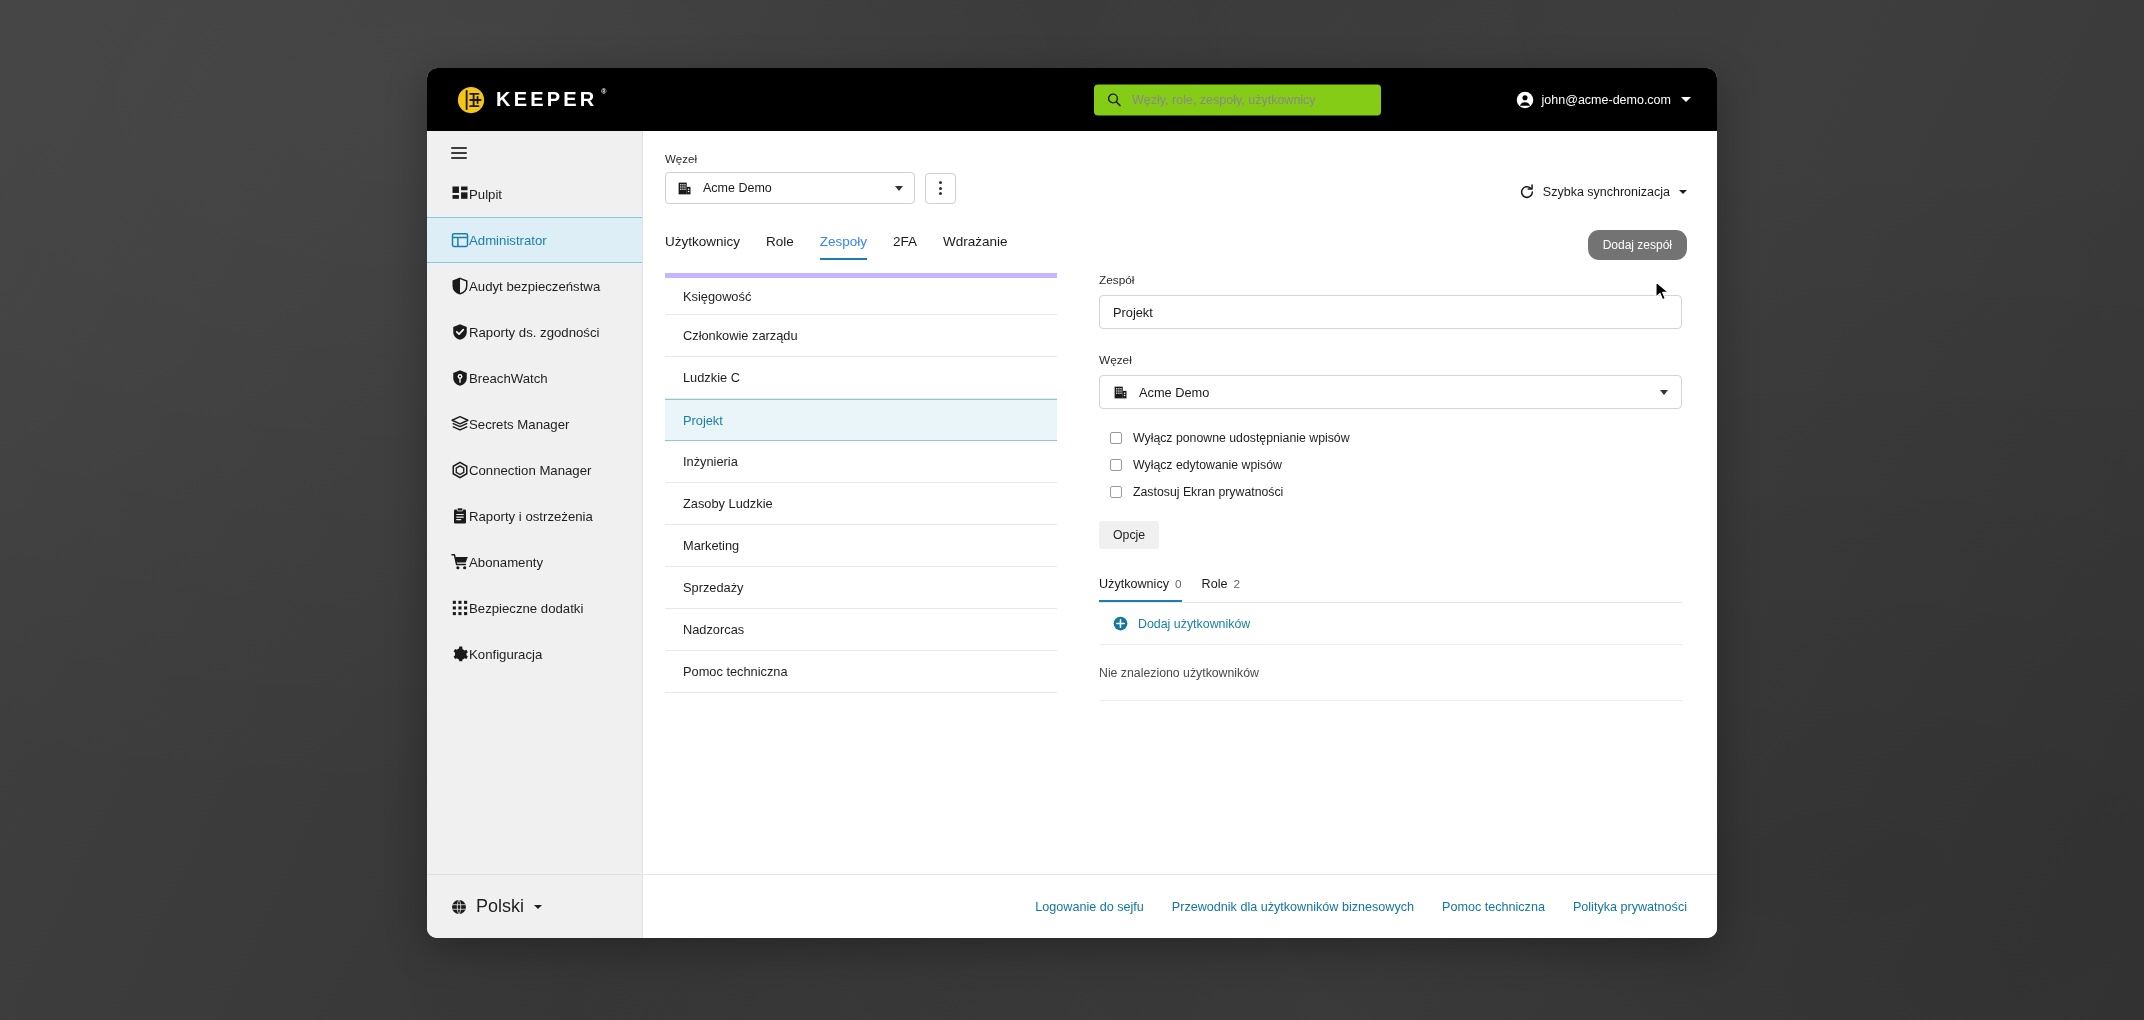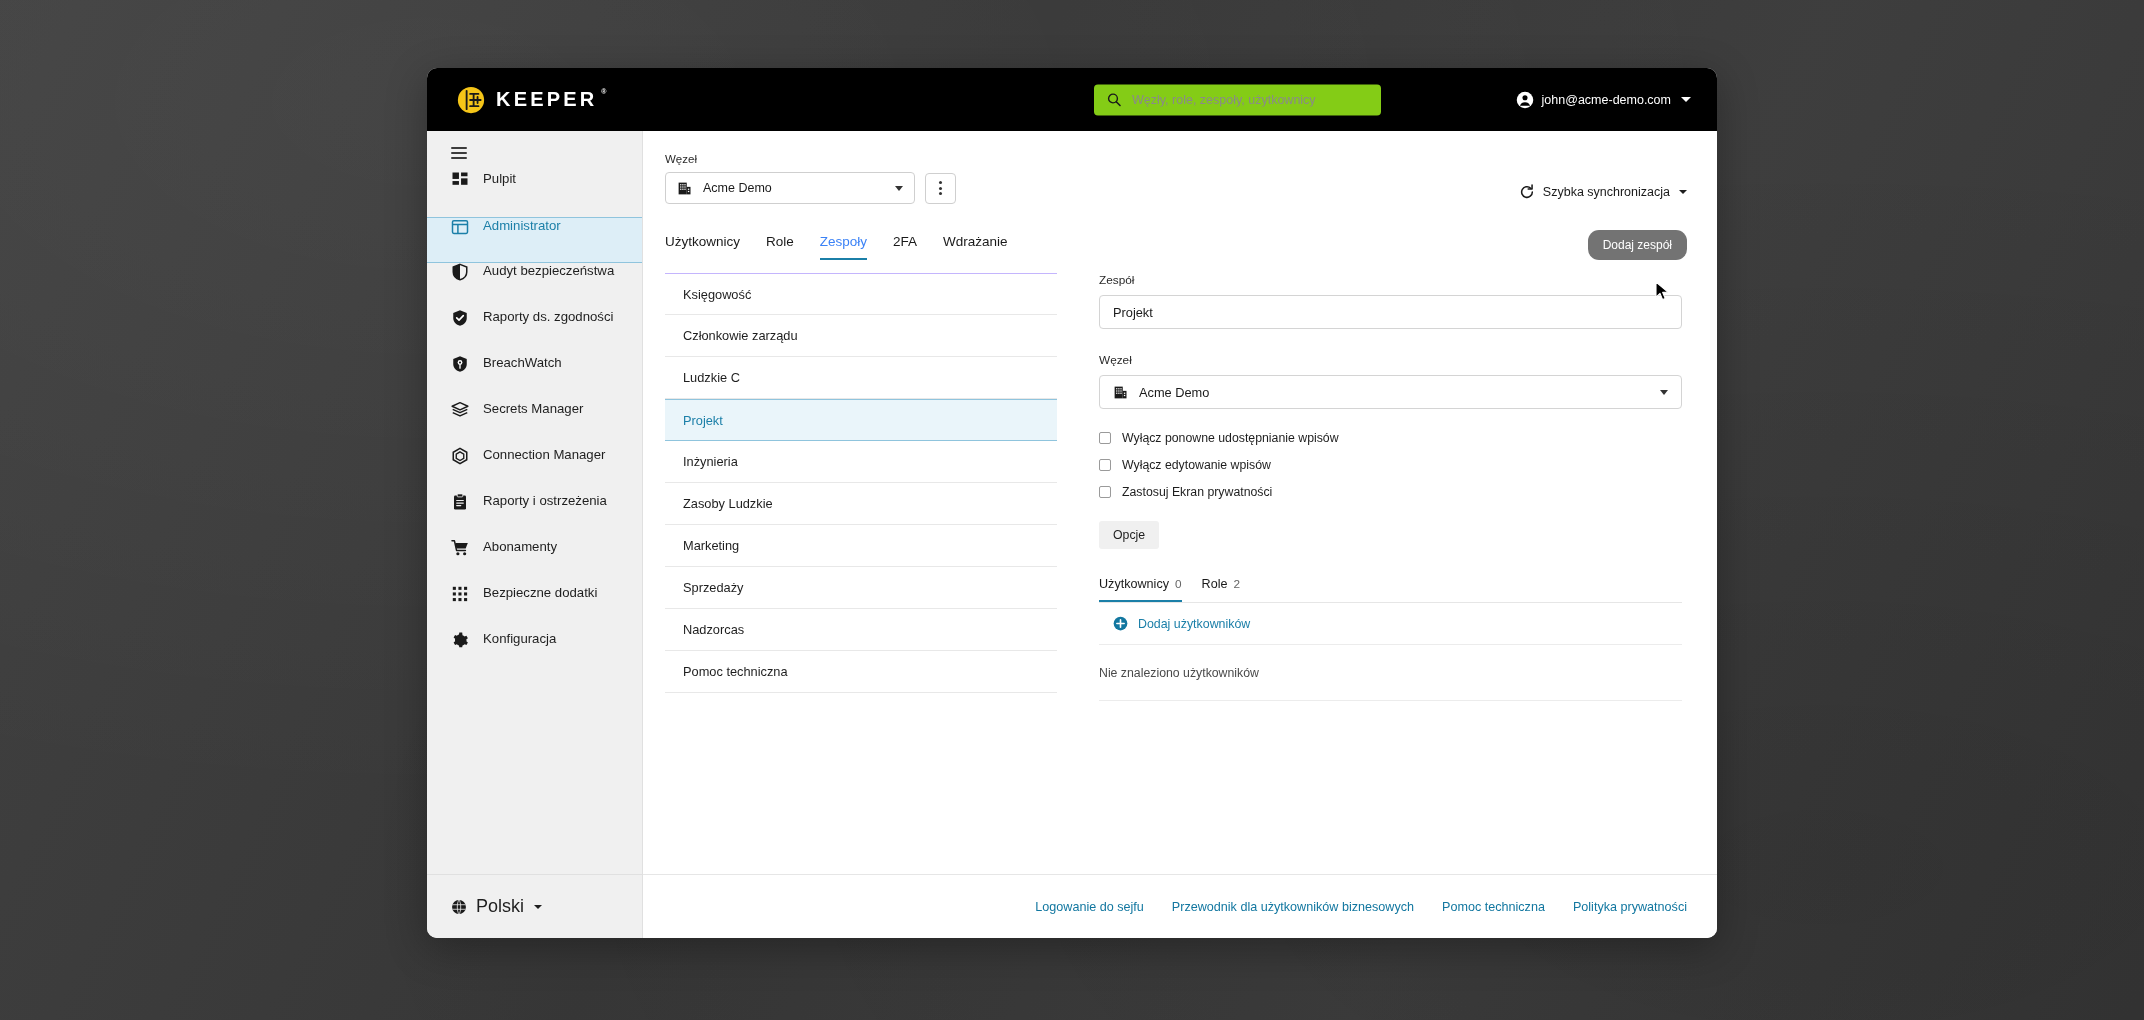--- a/index.html
+++ b/index.html
@@ -83,21 +83,21 @@
     width: 216px; flex-shrink: 0;
     background: #f0f0f0;
     border-right: 1px solid #e0e0e0;
     display: flex; flex-direction: column;
   }
   .hamburger { padding: 16px 0 12px 24px; }
   .hamburger .bar { width: 16px; height: 2px; background: #3c3c3c; margin-bottom: 3px; border-radius: 1px; }
 
   .nav { flex: 1; }
   .nav-item {
-    display: flex; gap: 14px;
+    display: flex; align-items: center; 
     height: 46px; padding-left: 24px;
     font-size: 13.2px; color: #1e1e1e;
     cursor: pointer;
   }
   .nav-item .ico { width: 18px; height: 18px; flex-shrink: 0; display: block; }
   .nav-item.active {
     background: #ddeef7;
     border-top: 1px solid #8fc4dd;
     border-bottom: 1px solid #8fc4dd;
     color: #1b7fa8;
@@ -168,21 +168,21 @@
   .content-row { flex: 1; display: flex; min-height: 0; }
 
   
   .team-list { width: 414px; flex-shrink: 0; padding: 13px 0 0 22px; }
   .team-item {
     height: 42px; display: flex; align-items: center;
     padding-left: 18px; font-size: 12.8px; color: #1e1e1e;
     border-bottom: 1px solid #e8e8e8;
     cursor: pointer;
   }
-  .team-item:first-child { border-top: 1px solid #c4b5fd; }
+  .team-item:first-child { border-top: 5px solid #c4b5fd; }
   .team-item.selected {
     background: #eaf5fa; color: #1b7fa8;
     border-top: 1px solid #8fc4dd; border-bottom: 1px solid #8fc4dd;
   }
 
   
   .detail { flex: 1; padding: 13px 35px 0 42px; min-width: 0; }
   .d-label { font-size: 11.8px; color: #2a2a2a; margin-bottom: 8px; }
   .text-input {
     width: 100%; height: 34px; border: 1px solid #d4d4d4; border-radius: 4px;
@@ -191,21 +191,21 @@
   }
   .gap-24 { height: 24px; }
   .node-select2 {
     width: 100%; height: 34px; border: 1px solid #d4d4d4; border-radius: 4px;
     display: flex; align-items: center; padding: 0 13px; gap: 11px;
     cursor: pointer; background: #fff;
   }
   .node-select2 .txt { font-size: 12.8px; color: #1a1a1a; flex: 1; }
 
   .checks { margin-top: 22px; display: flex; flex-direction: column; gap: 13px; }
-  .check-row { display: flex; align-items: center; gap: 11px; cursor: pointer; }
+  .check-row { display: flex; align-items: center; gap: 11px; cursor: pointer; margin-left: 11px; }
   .cbox { width: 12px; height: 12px; border: 1px solid #9a9a9a; border-radius: 2px; background:#fff; flex-shrink:0; }
   .check-row .lbl { font-size: 12.3px; color: #1e1e1e; }
 
   .btn-options {
     margin-top: 22px; background: #f0f0f0; border: none; border-radius: 3px;
     font-family: "Liberation Sans", sans-serif; font-size: 12.3px;
     color: #1e1e1e; padding: 7px 14px; cursor: pointer;
   }
 
   .subtabs { margin-top: 28px; display: flex; gap: 20px; border-bottom: 1px solid #e6e6e6; }

